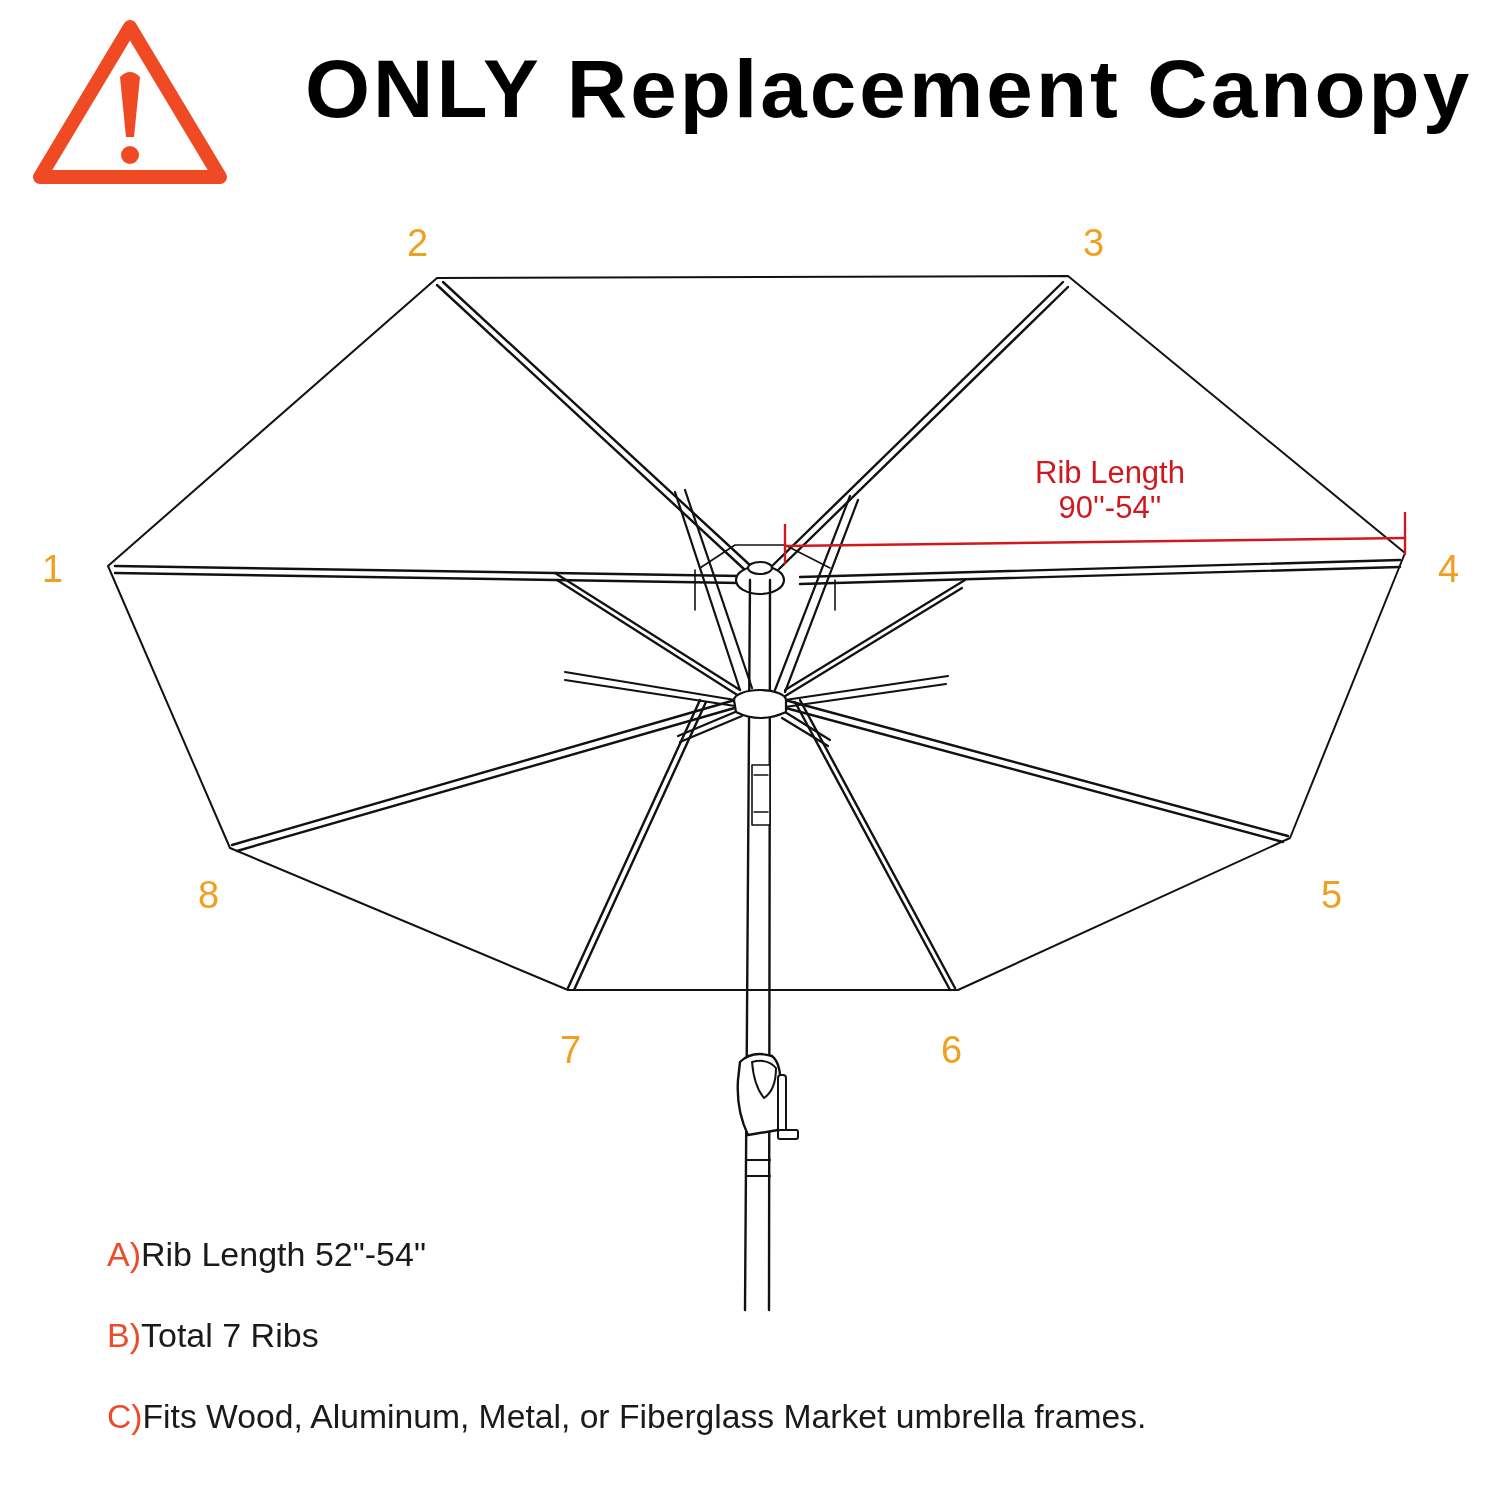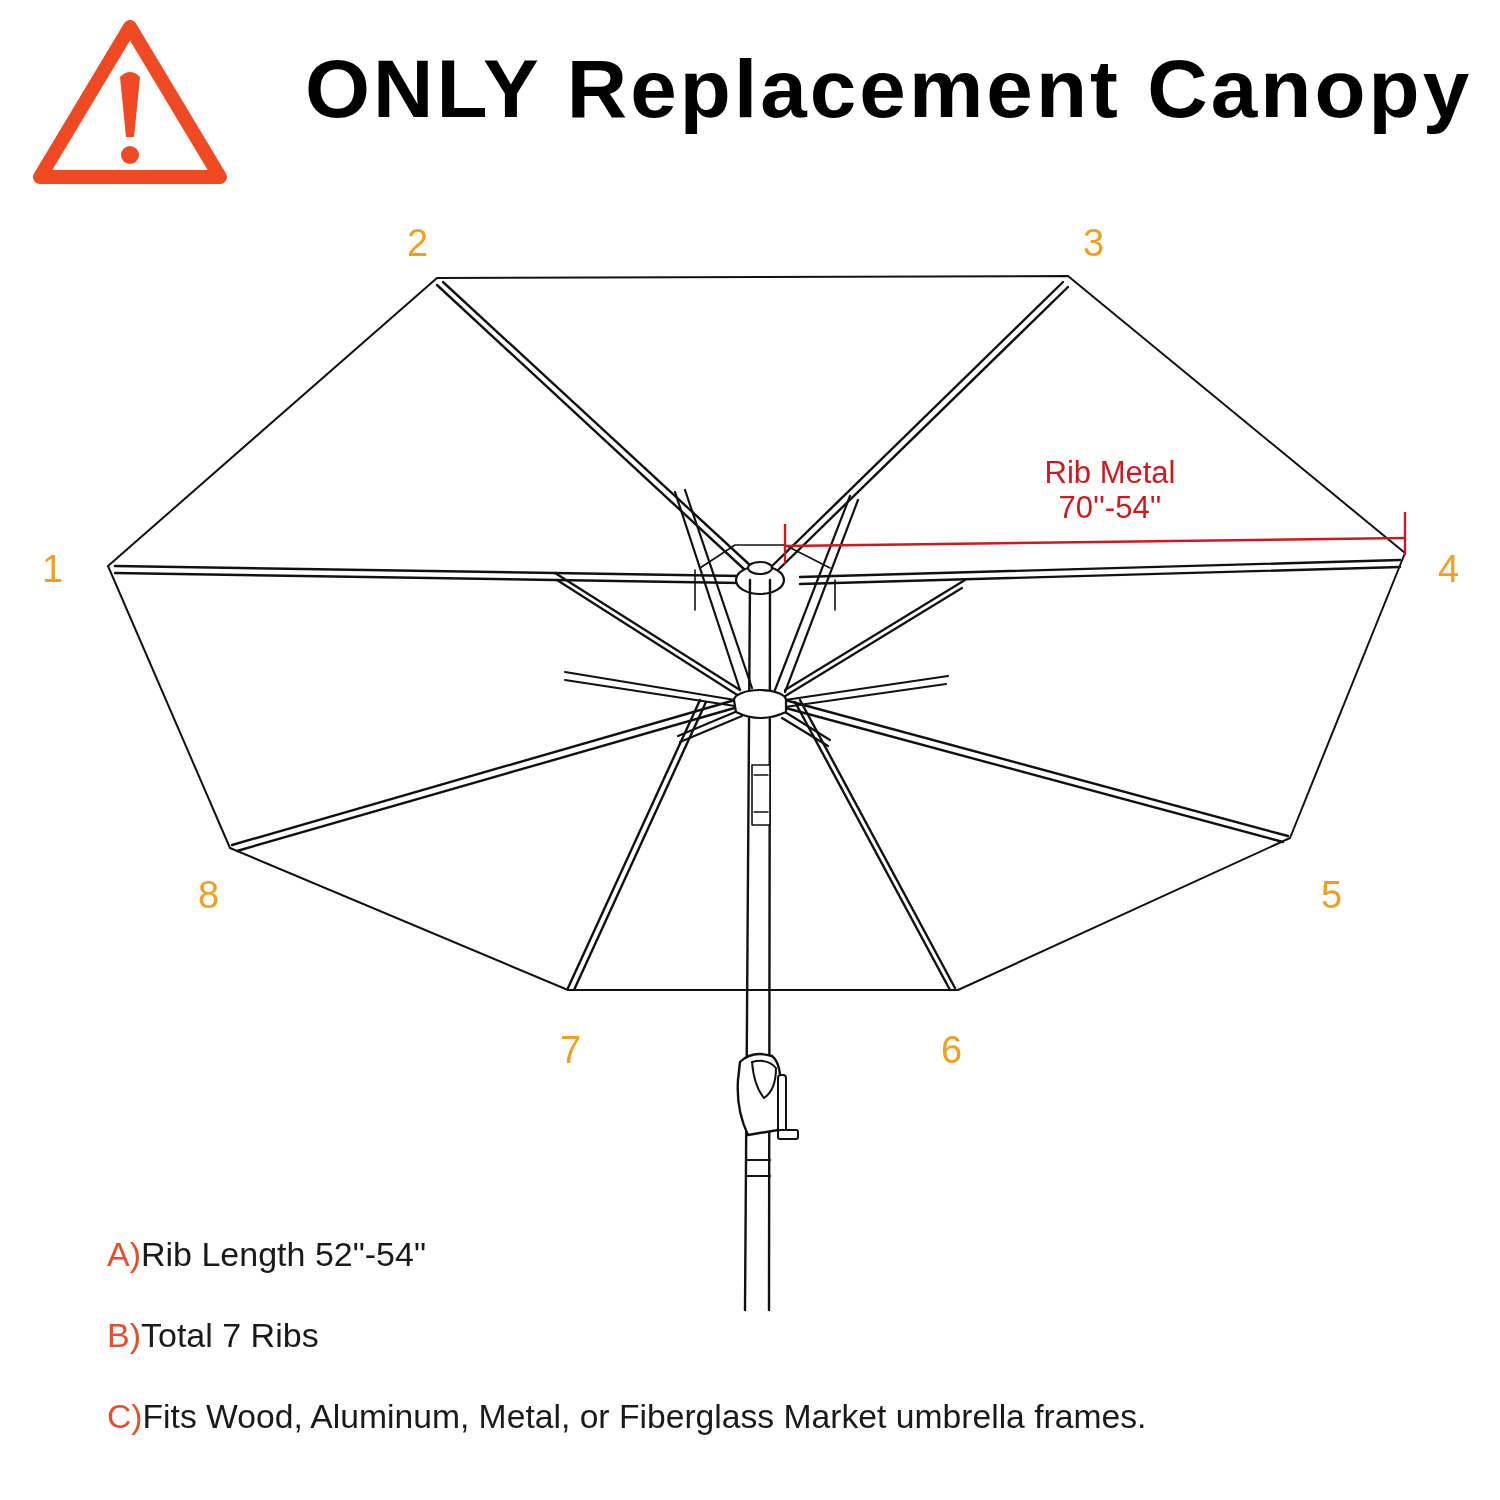--- a/index.html
+++ b/index.html
@@ -103,22 +103,22 @@
 <div class="rib-num" style="left:42px; top:550px;">1</div>
 <div class="rib-num" style="left:407px; top:224px;">2</div>
 <div class="rib-num" style="left:1083px; top:224px;">3</div>
 <div class="rib-num" style="left:1438px; top:550px;">4</div>
 <div class="rib-num" style="left:1321px; top:876px;">5</div>
 <div class="rib-num" style="left:941px; top:1031px;">6</div>
 <div class="rib-num" style="left:560px; top:1031px;">7</div>
 <div class="rib-num" style="left:198px; top:876px;">8</div>
 
 <div id="rib-label" class="abs">
-  <div>Rib Metal</div>
-  <div>70''-54''</div>
+  <div>Rib Length</div>
+  <div>90''-54''</div>
 </div>
 
 <div class="spec" style="top:1237px;">
   <span class="letter">A)</span><span>Rib Length 52"-54"</span>
 </div>
 <div class="spec" style="top:1318px;">
   <span class="letter">B)</span><span>Total 7 Ribs</span>
 </div>
 <div id="spec-c" class="spec" style="top:1399px;">
   <span class="letter">C)</span><span>Fits Wood, Aluminum, Metal, or Fiberglass Market umbrella frames.</span>

